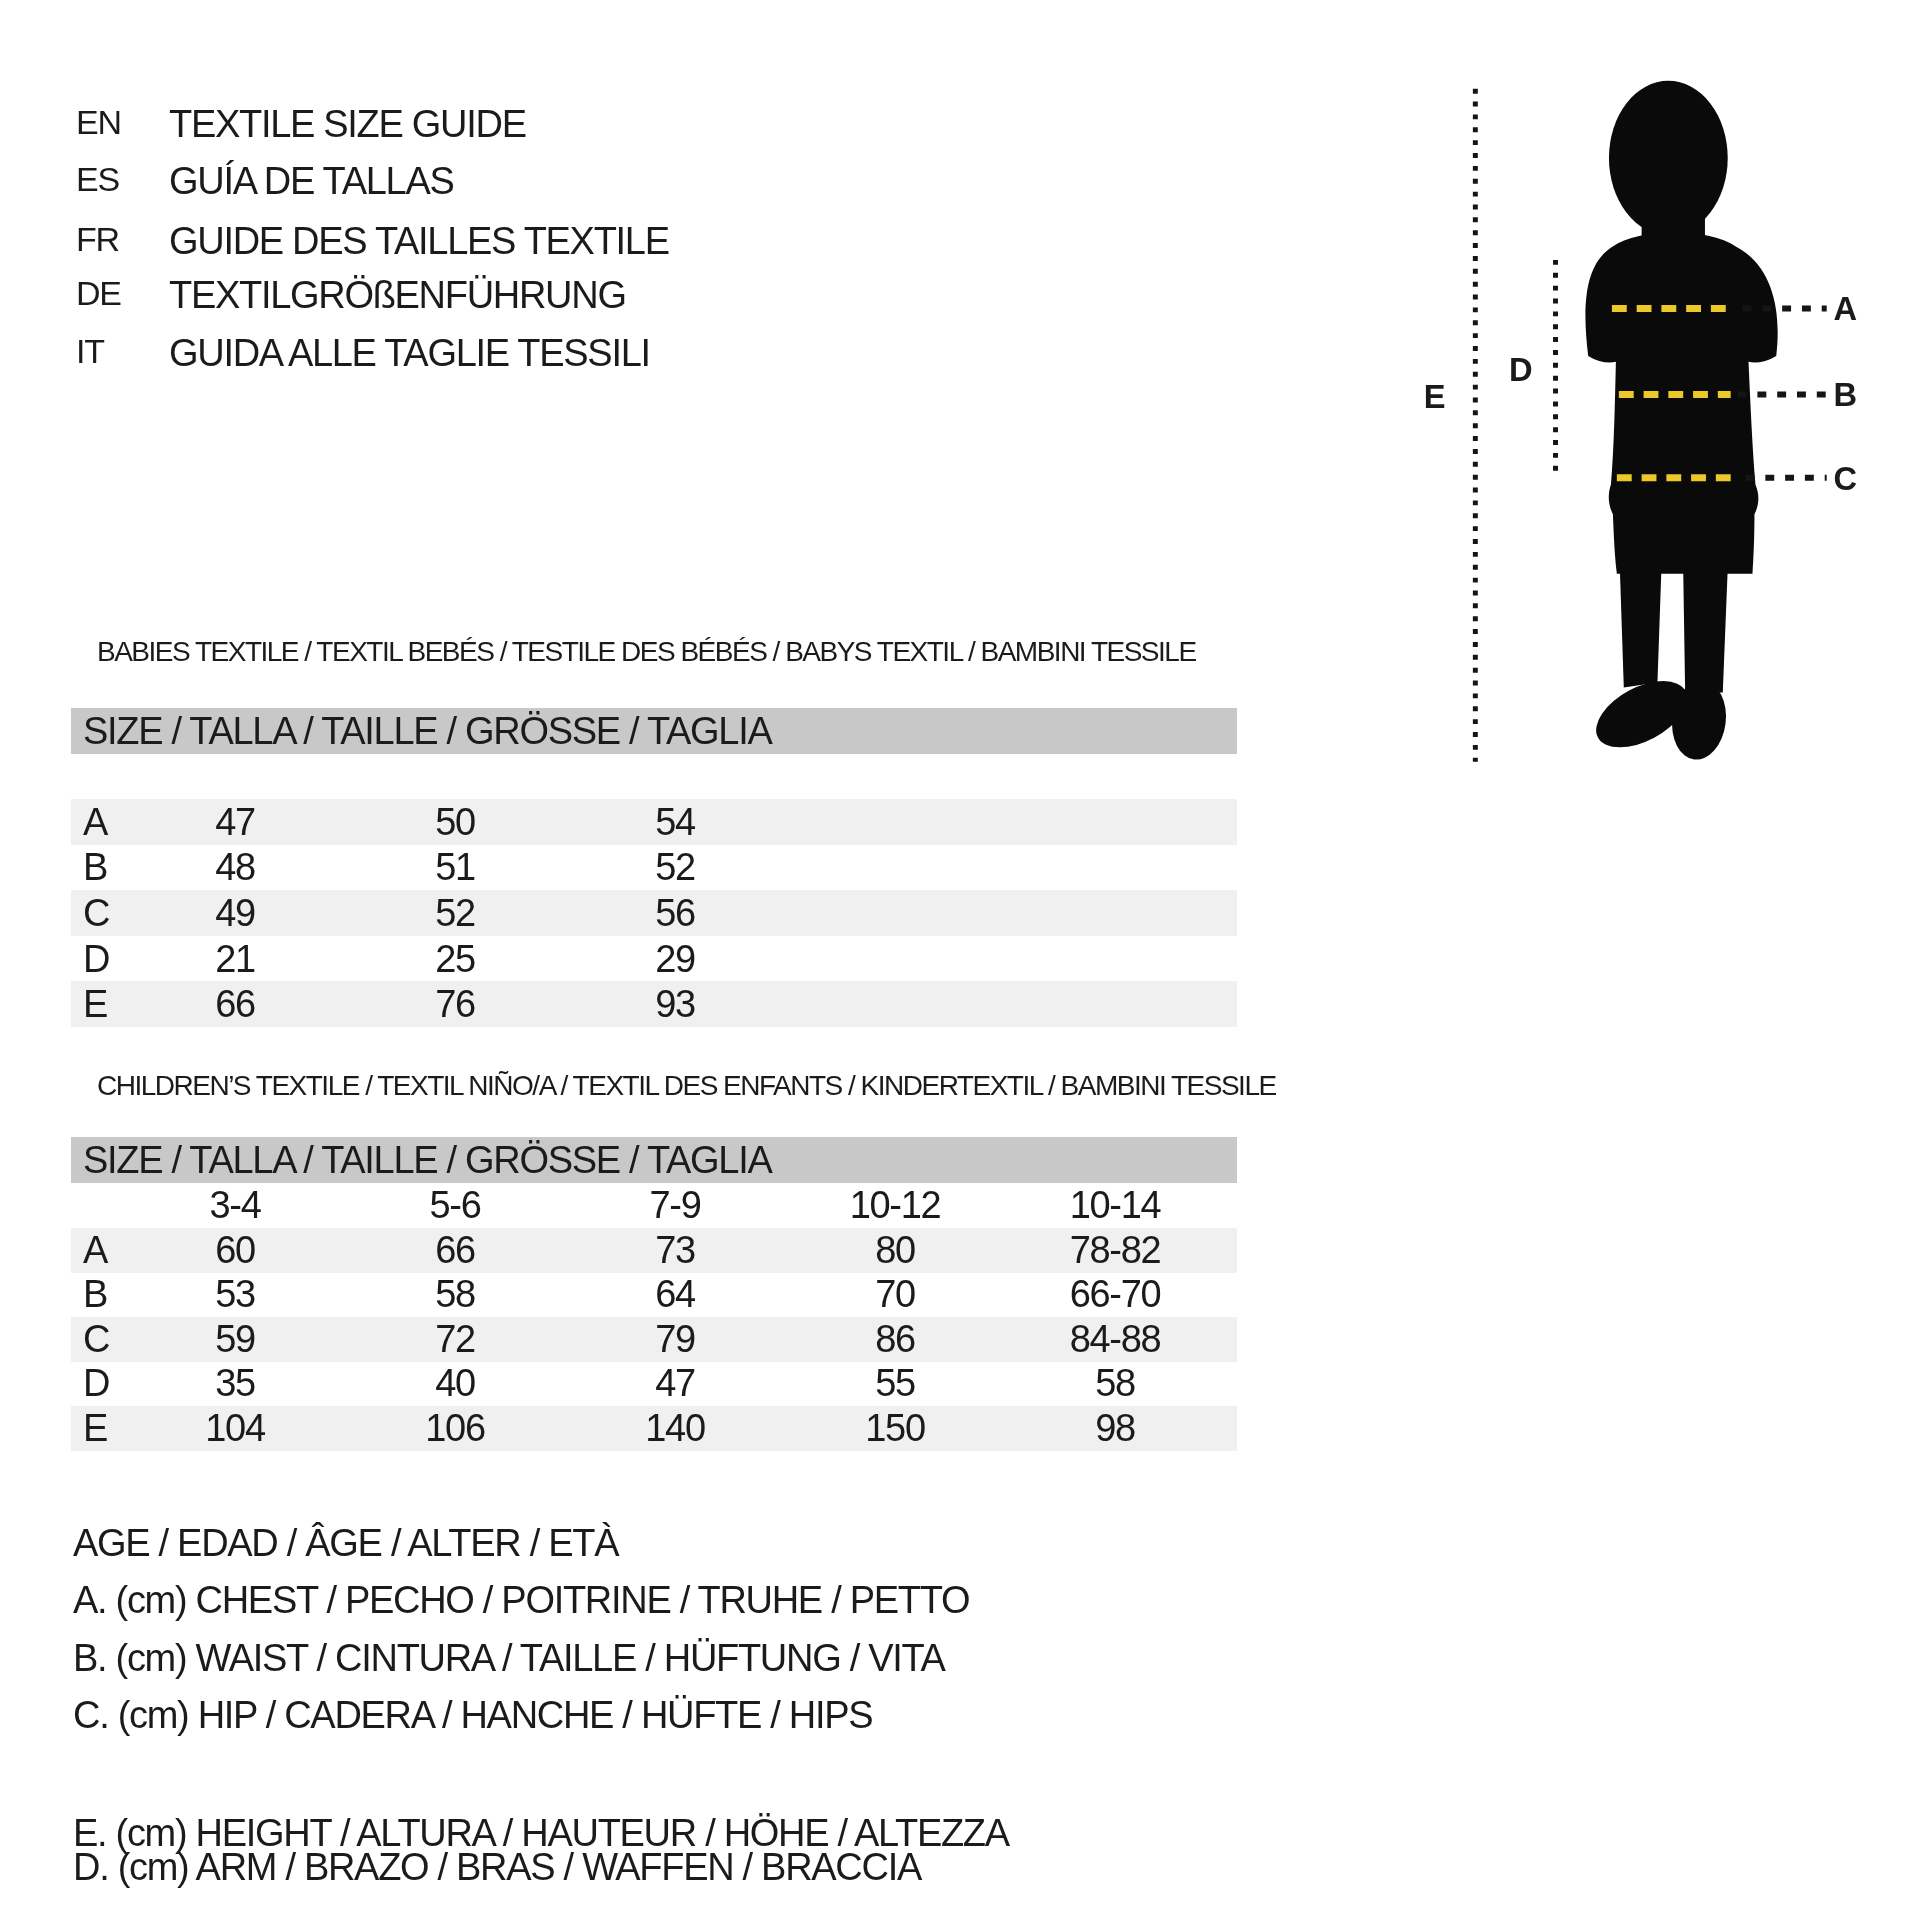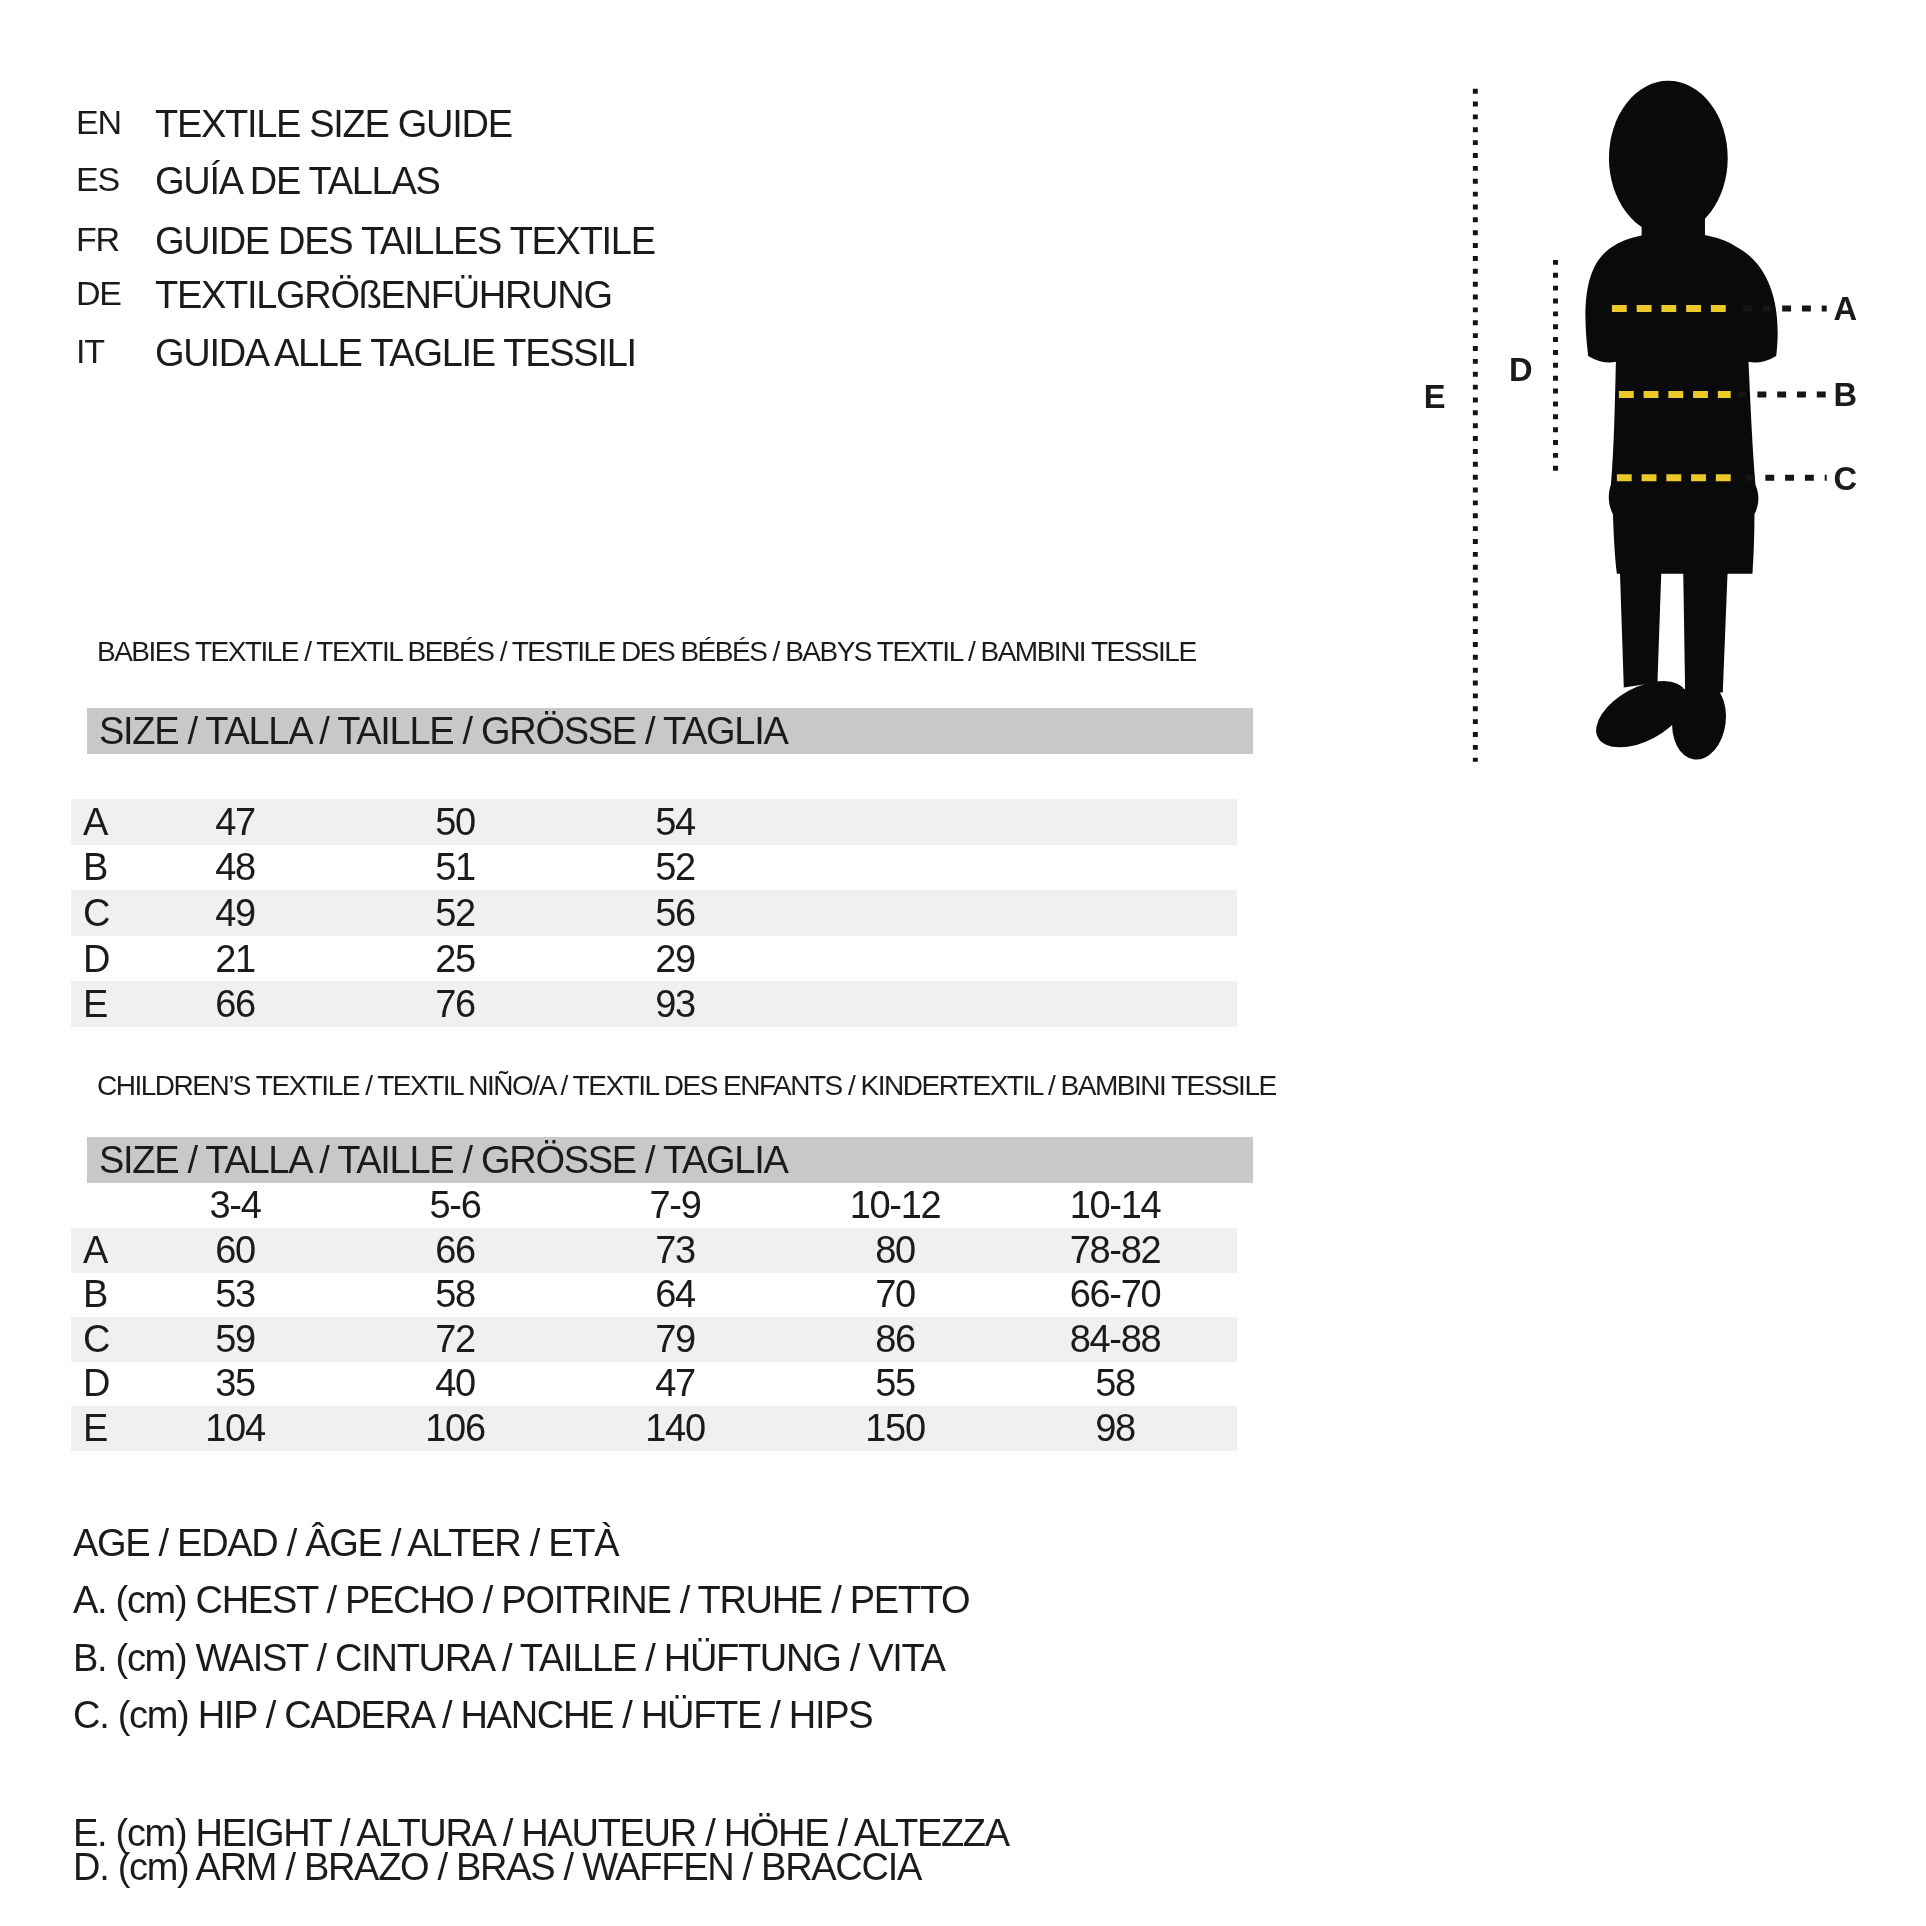--- a/index.html
+++ b/index.html
@@ -2,23 +2,23 @@
 <html><head>
 <meta charset="utf-8">
 <style>
   html,body{margin:0;padding:0;background:#fff;}
   .page{position:relative;width:1927px;height:1927px;background:#ffffff;
         font-family:"Liberation Sans",sans-serif;color:#1b1b1b;overflow:hidden;}
   .t{position:absolute;font-size:38px;letter-spacing:-1.3px;white-space:pre;}
   .sect-title{font-size:28px;letter-spacing:-1.5px;margin-left:24px;}
   .lang-row{position:absolute;left:76px;height:46px;}
   .lang-code{position:absolute;left:0;top:0;font-size:34px;letter-spacing:-1.3px;white-space:pre;}
-  .lang-title{position:absolute;left:79px;top:0;font-size:38px;letter-spacing:-1.3px;white-space:pre;}
+  .lang-title{position:absolute;left:93px;top:0;font-size:38px;letter-spacing:-1.3px;white-space:pre;}
   .size-bar{position:absolute;left:71px;width:1166px;height:46px;background:#c8c8c8;
-            display:flex;align-items:center;margin-left:16px;}
+            display:flex;align-items:center;}
   .size-bar span{padding-left:12px;font-size:38px;letter-spacing:-1.3px;white-space:pre;}
   .grid-row{position:absolute;left:71px;width:1166px;display:grid;align-items:center;}
   .grid-row.b3{grid-template-columns:54px 220px 220px 220px;}
   .grid-row.c5{grid-template-columns:54px 220px 220px 220px 220px 220px;}
   .grid-row .rl{padding-left:12px;font-size:38px;letter-spacing:-1.3px;}
   .grid-row .v{text-align:center;font-size:38px;letter-spacing:-1.3px;}
   .stripe{background:#f1f0f1;}
   .h46{height:46px;} .h45{height:45px;}
   .fig-svg{position:absolute;left:1089px;top:59px;width:838px;height:772px;}
   .fig-label{font-family:"Liberation Sans",sans-serif;font-size:33px;font-weight:bold;fill:#1b1b1b;}

